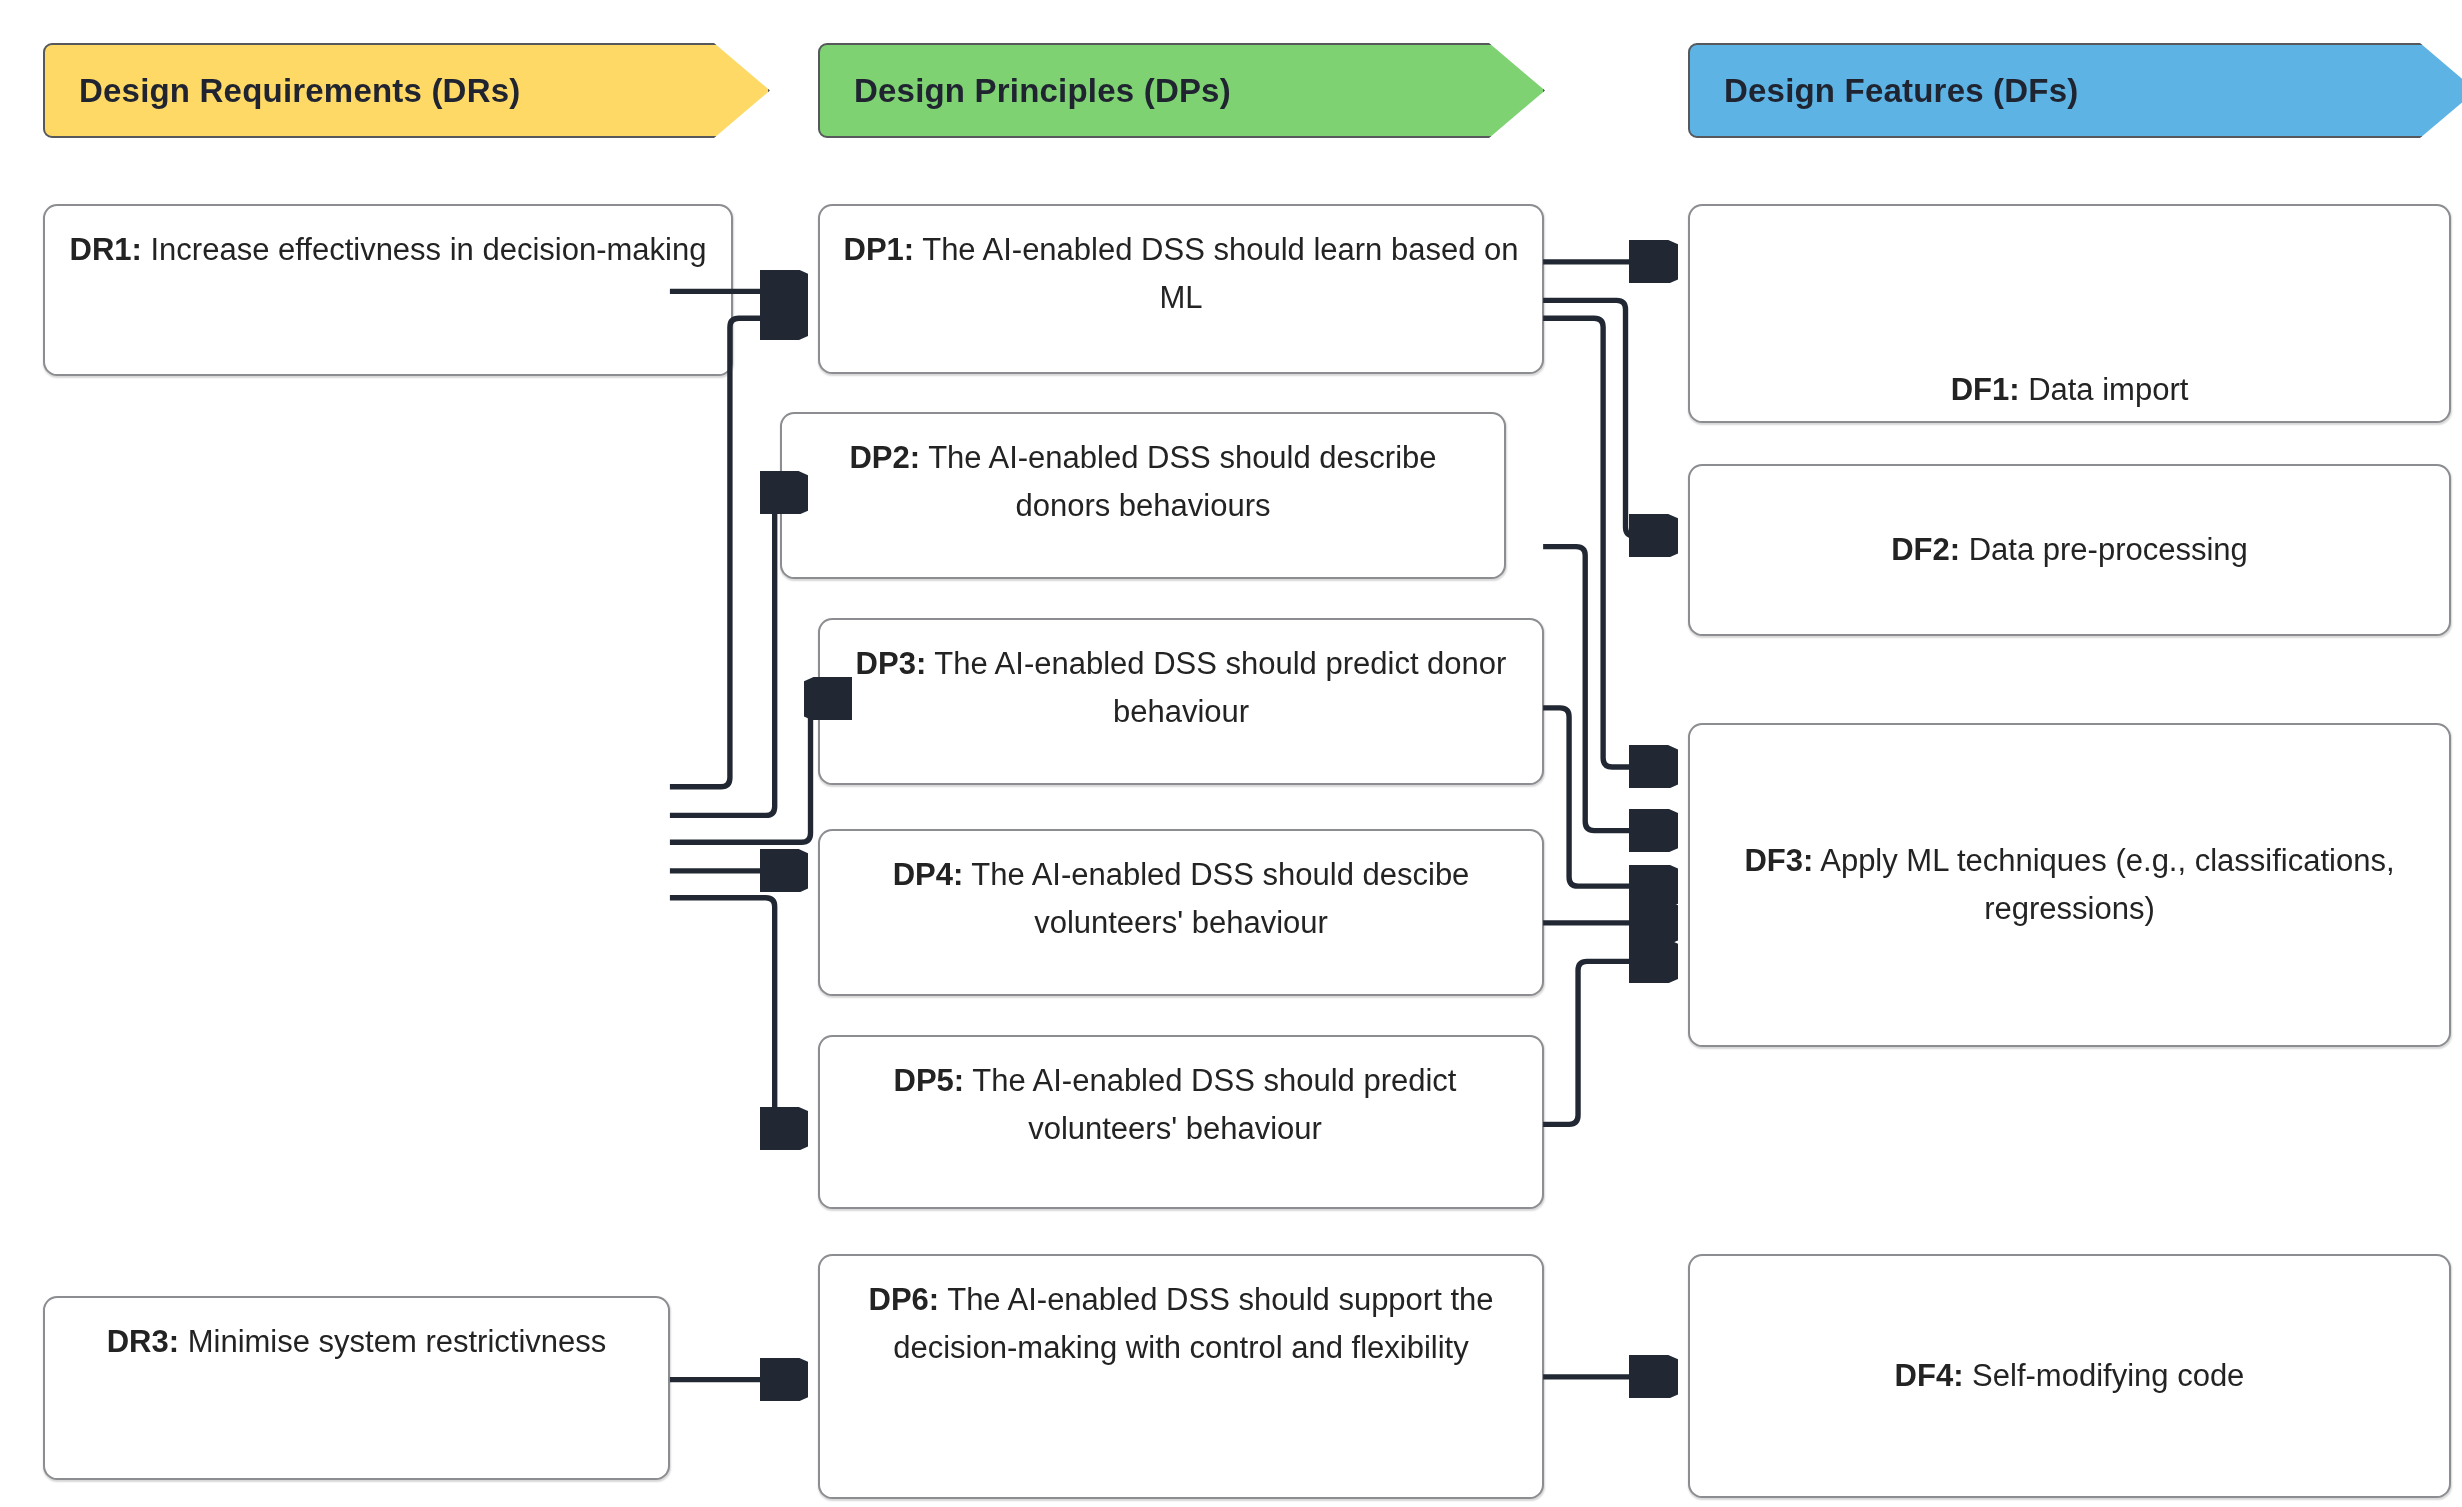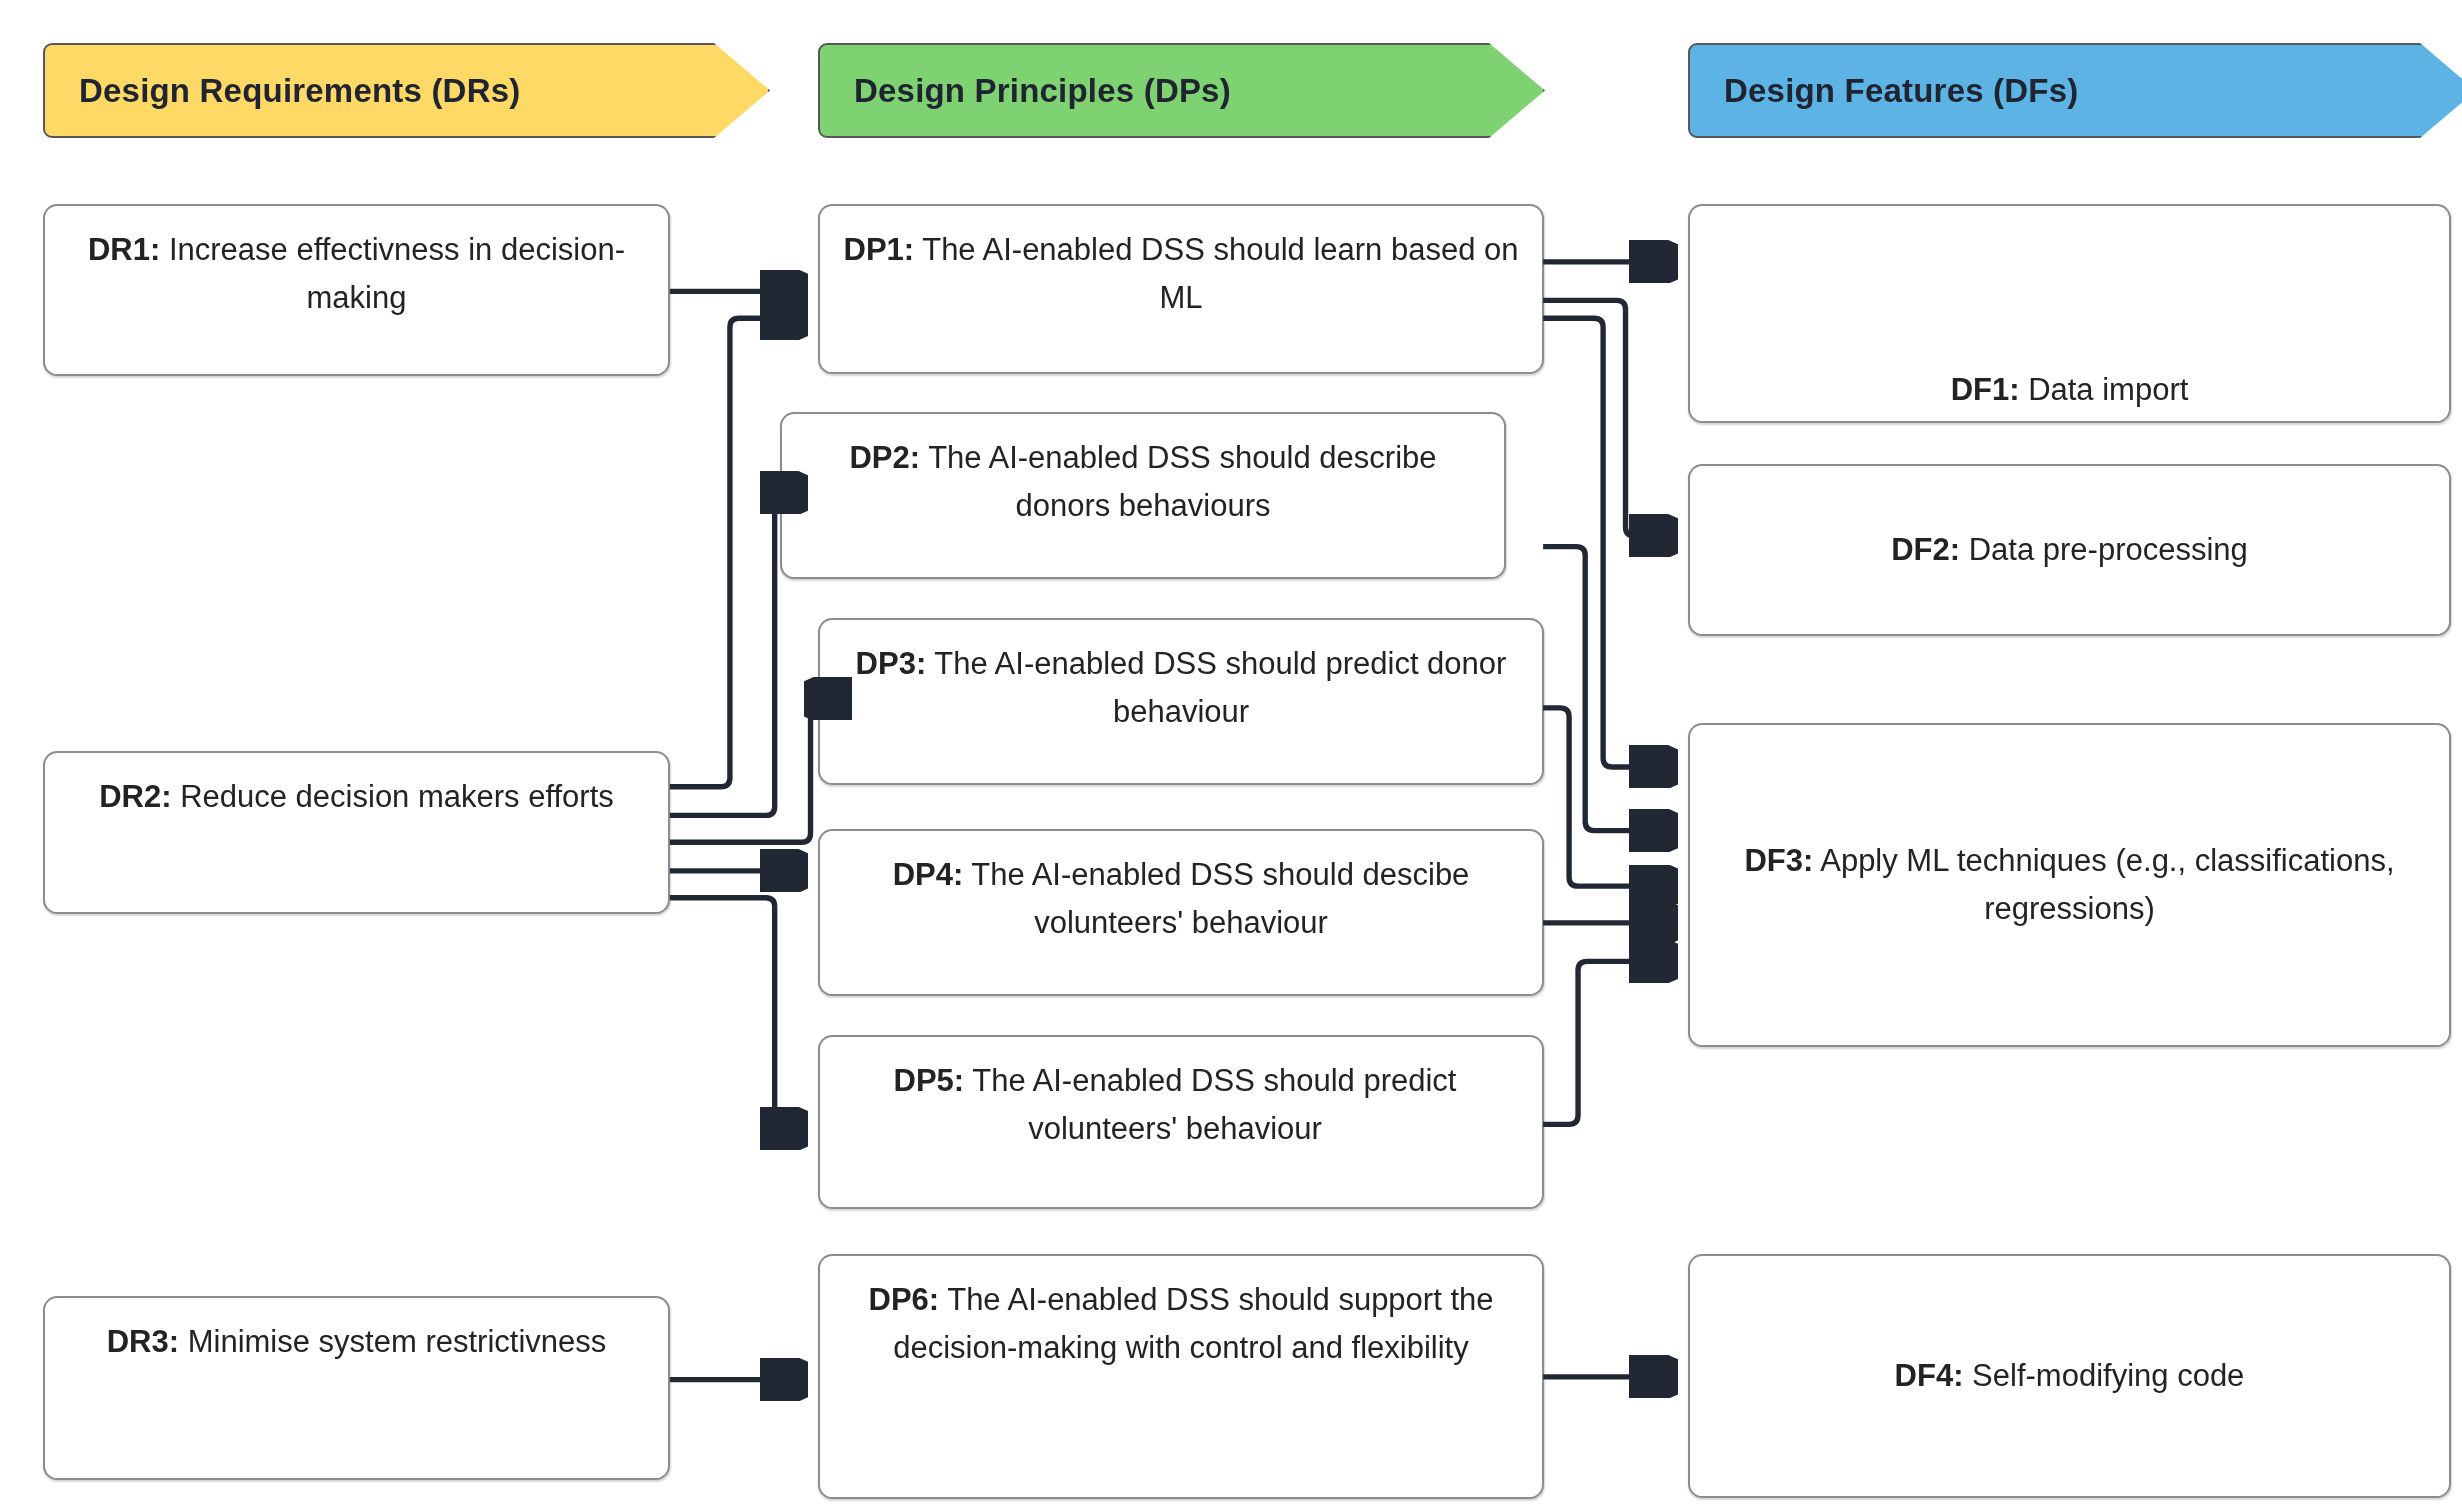--- a/index.html
+++ b/index.html
@@ -76,31 +76,26 @@
   </div>
 
   <div class="banner banner-dp" style="left:818px; top:43px; width:727px; height:95px;">
     <span>Design Principles (DPs)</span>
   </div>
 
   <div class="banner banner-df" style="left:1688px; top:43px; width:788px; height:95px;">
     <span>Design Features (DFs)</span>
   </div>
 
-  <div class="node top-text" style="left:43px; top:204px; width:627px; height:172px;">
+  <div class="node top-text" style="left:43px; top:204px; width:690px; height:172px;">
     <span class="txt">
       <b>DR1:</b><span> Increase effectivness in decision-making</span>
     </span>
   </div>
 
-  <div class="node top-text" style="left:43px; top:751px; width:627px; height:163px;">
-    <span class="txt">
-      <b>DR2:</b><span> Reduce decision makers efforts</span>
-    </span>
-  </div>
 
   <div class="node top-text" style="left:43px; top:1296px; width:627px; height:184px;">
     <span class="txt">
       <b>DR3:</b><span> Minimise system restrictivness</span>
     </span>
   </div>
 
   <div class="node top-text" style="left:818px; top:204px; width:726px; height:170px;">
     <span class="txt">
       <b>DP1:</b><span> The AI-enabled DSS should learn based on ML</span>

